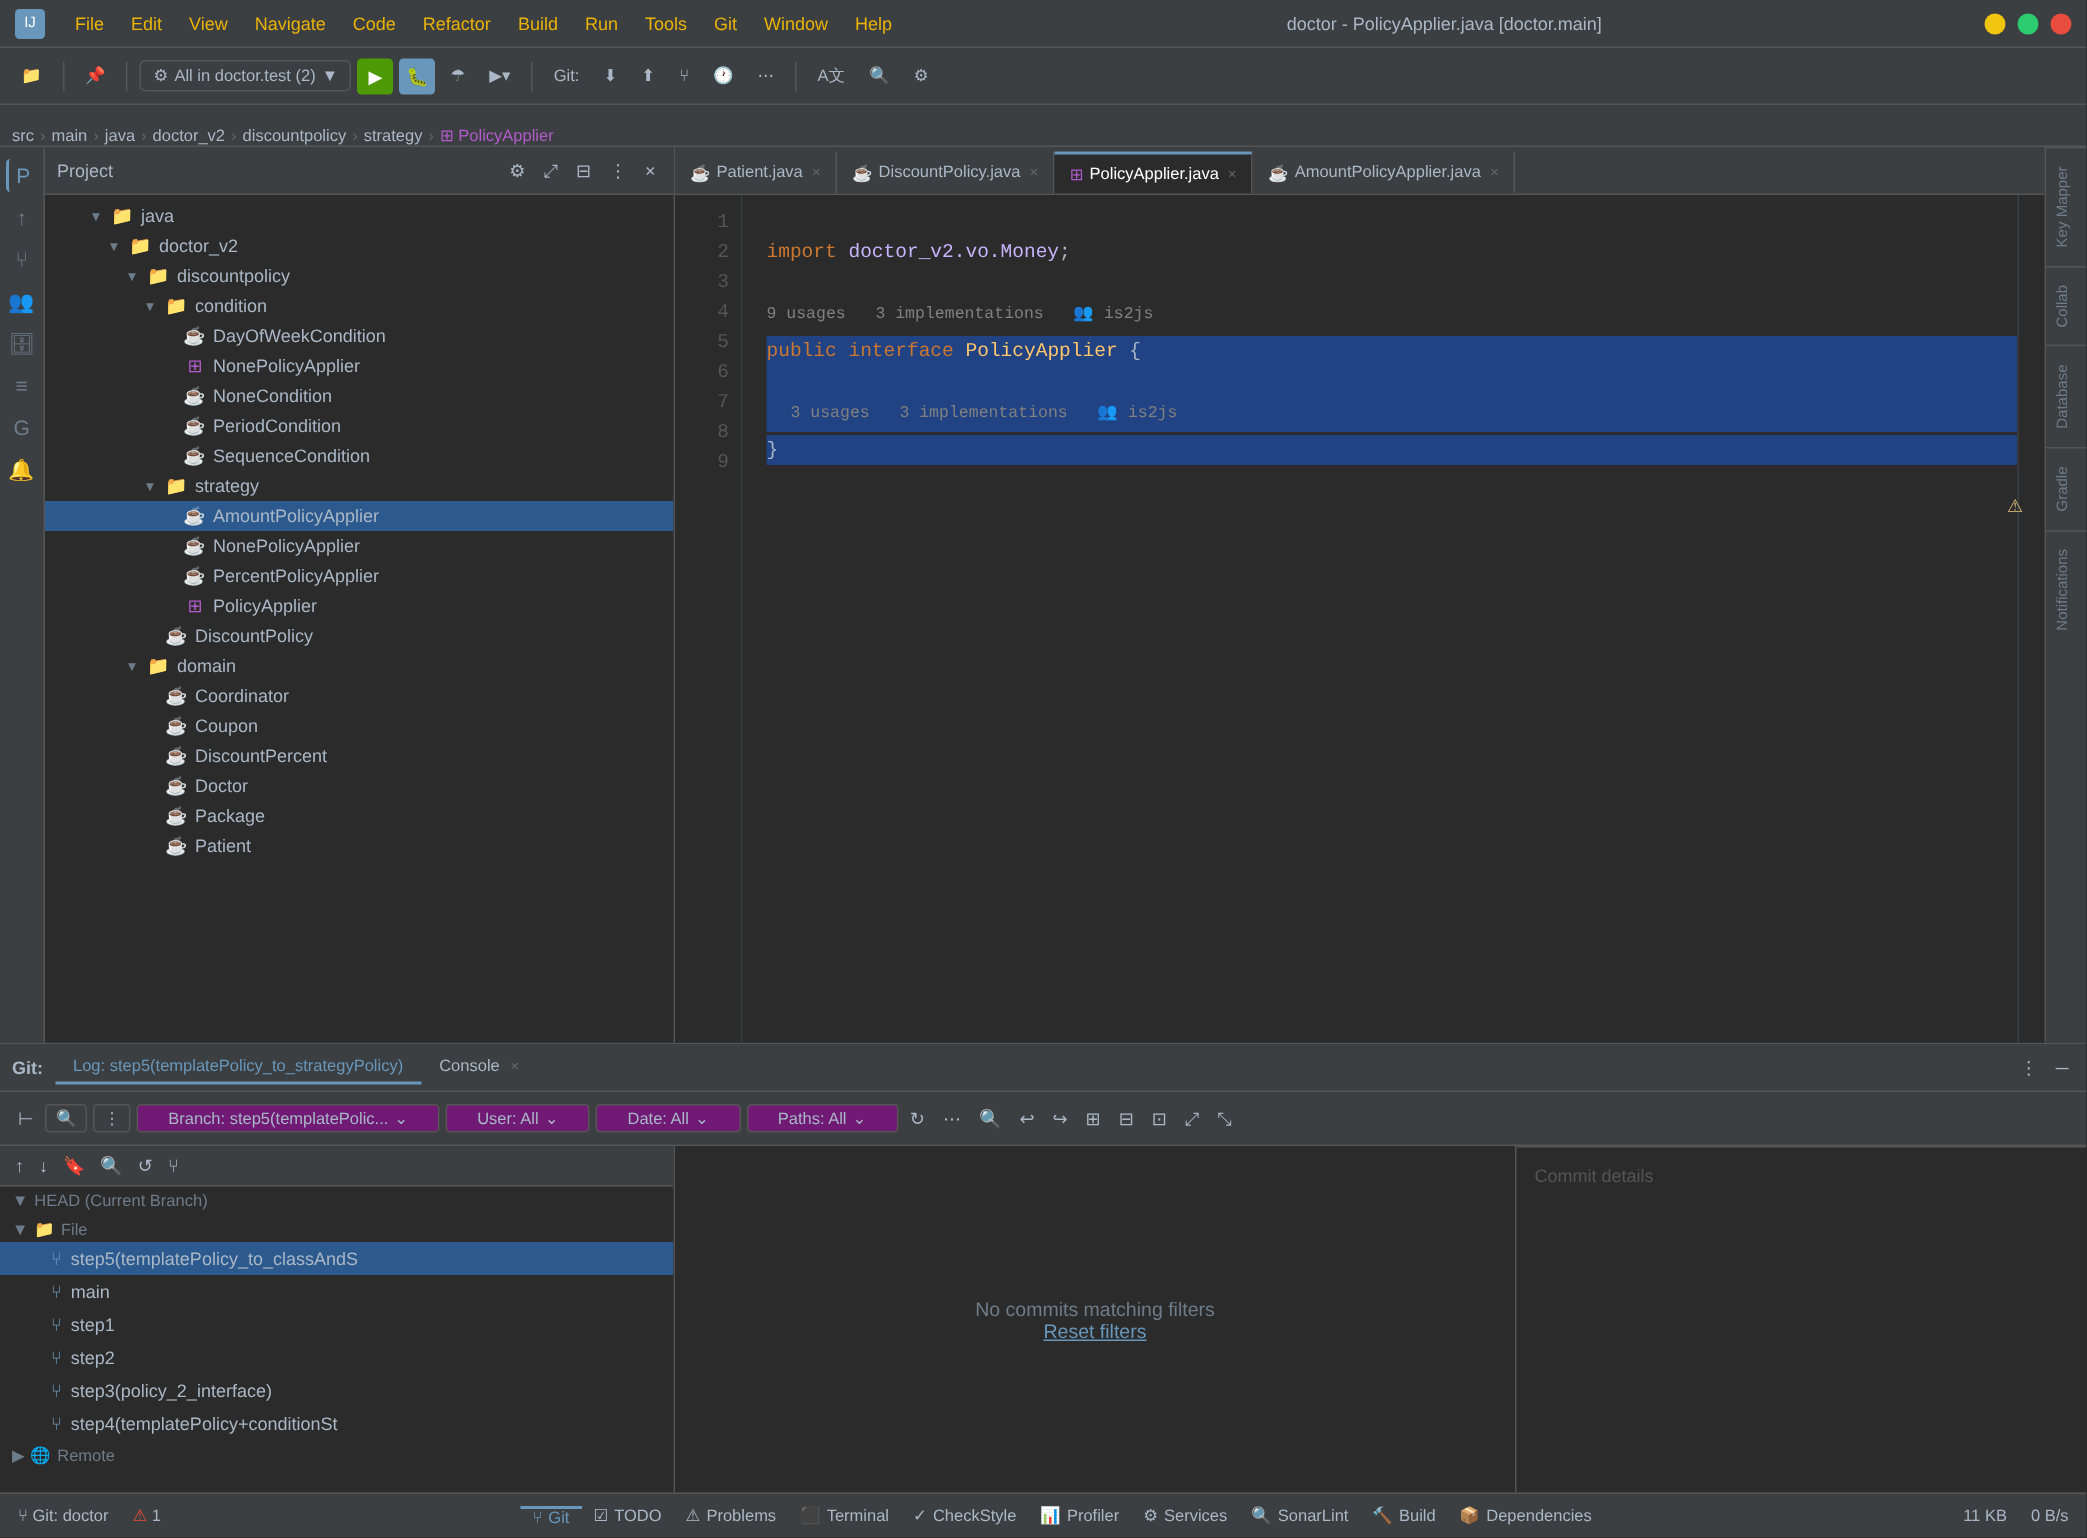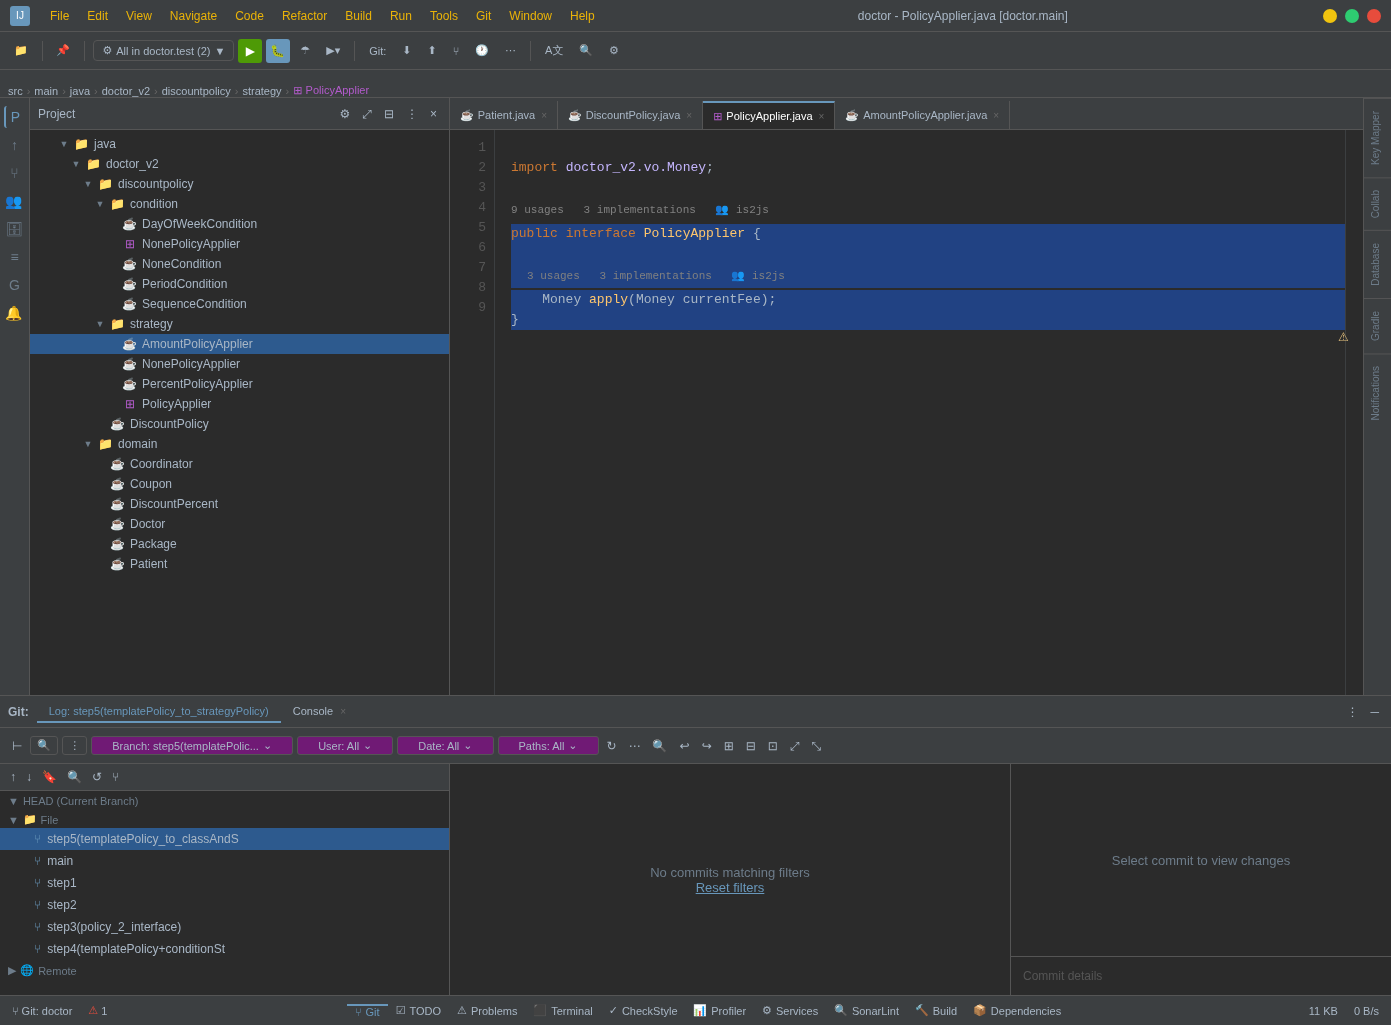--- a/index.html
+++ b/index.html
@@ -405,21 +405,20 @@
       </div>
       <div class="code-content">
 
         <div class="code-line">&nbsp;</div>
         <div class="code-line"><span class="kw">import</span> <span style="color:#c4b5fd">doctor_v2.vo.Money</span>;</div>
         <div class="code-line">&nbsp;</div>
         <div style="margin-bottom:2px; padding: 2px 0; font-size:11px; color:#808080">9 usages &nbsp; 3 implementations &nbsp; 👥 is2js</div>
         <div class="code-line selected-block"><span class="kw">public</span> <span class="kw">interface</span> <span class="cls">PolicyApplier</span> {</div>
         <div class="code-line selected-block">&nbsp;</div>
         <div style="margin-bottom:2px; padding: 2px 16px; font-size:11px; color:#808080; background:#214283">3 usages &nbsp; 3 implementations &nbsp; 👥 is2js</div>
-        <div class="code-line selected-block">    <span class="type">Money</span> <span class="fn">apply</span>(<span class="type">Money</span> currentFee);</div>
         <div class="code-line selected-block">}</div>
         <div class="code-line">&nbsp;</div>
       </div>
       <div class="editor-gutter">
         <div style="position:relative; top:200px; left:-8px; color:#e4c07d; font-size:12px">⚠</div>
       </div>
     </div>
   </div>
 
   <div class="right-sidebar">
@@ -549,23 +548,20 @@
         </div>
       </div>
     </div>
 
     <div style="flex:1; display:flex; flex-direction:column; align-items:center; justify-content:center; border-right:1px solid #555;">
       <div class="no-commits-text">No commits matching filters</div>
       <div class="reset-filters-link">Reset filters</div>
     </div>
 
     <div style="width:380px; display:flex; flex-direction:column; align-items:center; justify-content:space-between;">
-      <div style="flex:1; display:flex; align-items:center; justify-content:center;">
-        <div class="git-placeholder">Select commit to view changes</div>
-      </div>
       <div style="padding:12px; border-top:1px solid #555; width:100%; color:#555; font-size:12px;">
         <span>Commit details</span>
       </div>
     </div>
   </div>
 </div>
 
 <div class="status-bar">
   <div class="status-item">
     <span>⑂</span>

